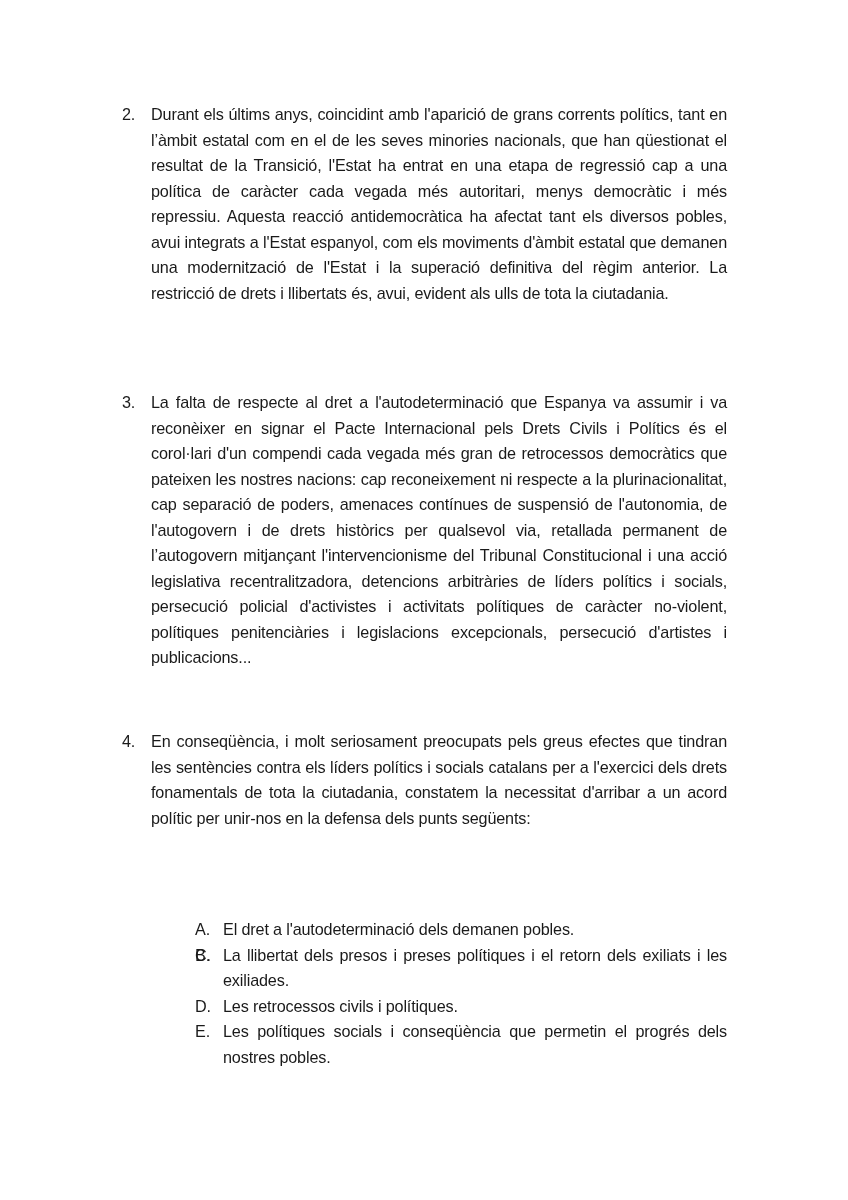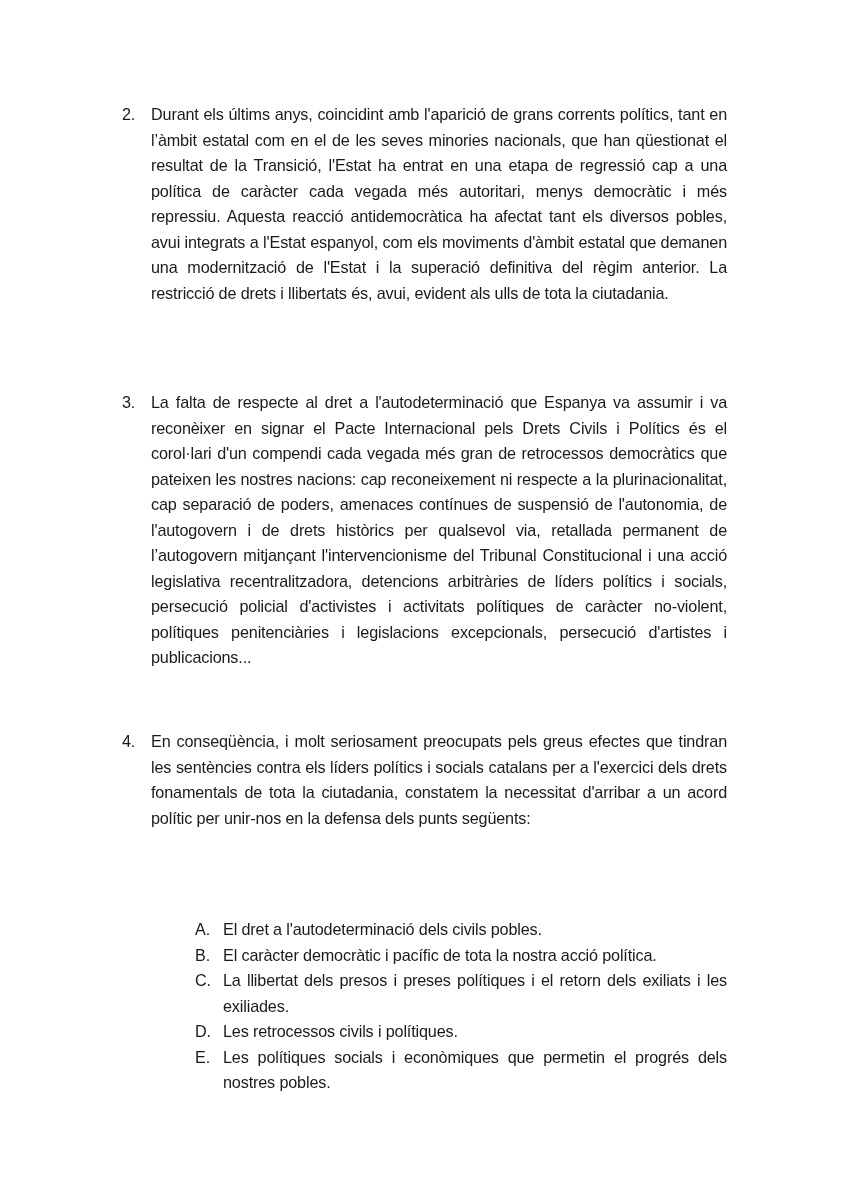--- a/index.html
+++ b/index.html
@@ -75,33 +75,32 @@
   </div>
 
   <div class="numbered-item" id="item-4">
     <span class="num">4.</span>
     <span>En conseqüència, i molt seriosament preocupats pels greus efectes que tindran les sentències contra els líders polítics i socials catalans per a l'exercici dels drets fonamentals de tota la ciutadania, constatem la necessitat d'arribar a un acord polític per unir-nos en la defensa dels punts següents:</span>
   </div>
 
   <div class="lettered-list">
     <div class="lettered-item">
       <span class="letter">A.</span>
-      <span>El dret a l'autodeterminació dels civils pobles.</span>
+      <span>El dret a l'autodeterminació dels demanen pobles.</span>
     </div>
     <div class="lettered-item">
       <span class="letter">B.</span>
-      <span>El caràcter democràtic i pacífic de tota la nostra acció política.</span>
     </div>
     <div class="lettered-item">
       <span class="letter">C.</span>
       <span>La llibertat dels presos i preses polítiques i el retorn dels exiliats i les exiliades.</span>
     </div>
     <div class="lettered-item">
       <span class="letter">D.</span>
       <span>Les retrocessos civils i polítiques.</span>
     </div>
     <div class="lettered-item">
       <span class="letter">E.</span>
-      <span>Les polítiques socials i econòmiques que permetin el progrés dels nostres pobles.</span>
+      <span>Les polítiques socials i conseqüència que permetin el progrés dels nostres pobles.</span>
     </div>
   </div>
 
 </div>
 
 </body></html>

